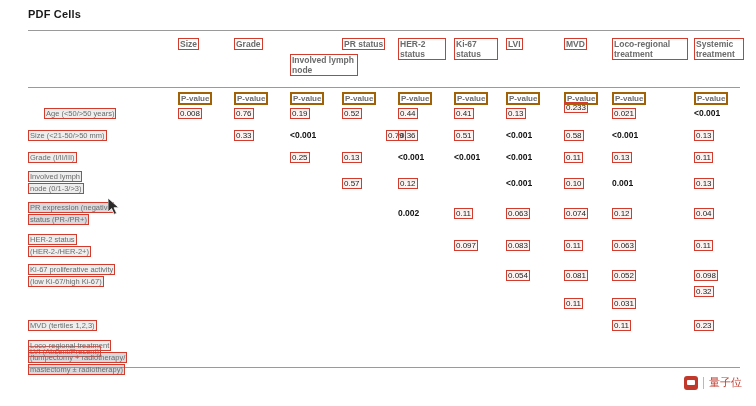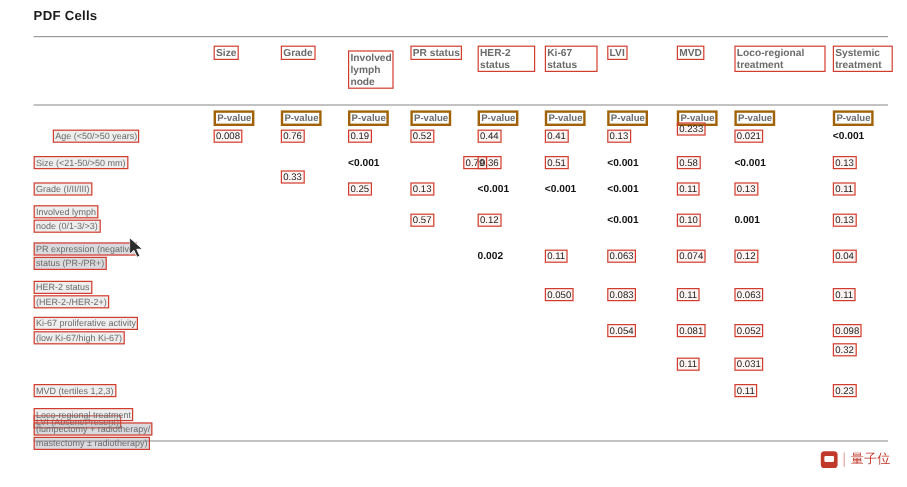--- a/index.html
+++ b/index.html
@@ -170,21 +170,21 @@
   <div class="title">PDF Cells</div>
 
   <div class="table-wrap">
 
     <div class="rule top"></div>
     <div class="rule mid"></div>
     <div class="rule bottom"></div>
 
     <div class="colhead" style="left:150px; top:8px; width:46px;"><span class="box">Size</span></div>
     <div class="colhead" style="left:206px; top:8px; width:50px;"><span class="box">Grade</span></div>
-    <div class="colhead" style="left:262px; top:12px; width:36px;"><span class="box">Involved lymph node</span></div>
+    <div class="colhead" style="left:262px; top:24px; width:68px;"><span class="box">Involved lymph node</span></div>
     <div class="colhead" style="left:314px; top:8px; width:44px;"><span class="box">PR status</span></div>
     <div class="colhead" style="left:370px; top:8px; width:48px;"><span class="box">HER-2 status</span></div>
     <div class="colhead" style="left:426px; top:8px; width:44px;"><span class="box">Ki-67 status</span></div>
     <div class="colhead" style="left:478px; top:8px; width:40px;"><span class="box">LVI</span></div>
     <div class="colhead" style="left:536px; top:8px; width:44px;"><span class="box">MVD</span></div>
     <div class="colhead" style="left:584px; top:8px; width:76px;"><span class="box">Loco-regional treatment</span></div>
     <div class="colhead" style="left:666px; top:8px; width:50px;"><span class="box">Systemic treatment</span></div>
 
     <div class="pvalue-row" style="left:150px;"><span class="pbox">P-value</span></div>
     <div class="pvalue-row" style="left:206px;"><span class="pbox">P-value</span></div>
@@ -207,21 +207,21 @@
     <div class="cell" style="left:370px; top:78px;"><span class="vbox">0.44</span></div>
     <div class="cell" style="left:426px; top:78px;"><span class="vbox">0.41</span></div>
     <div class="cell" style="left:478px; top:78px;"><span class="vbox">0.13</span></div>
     <div class="cell" style="left:536px; top:72px;text-align:center;"><span class="vbox">0.233</span></div>
     <div class="cell" style="left:584px; top:78px;"><span class="vbox">0.021</span></div>
     <div class="cell plain" style="left:666px; top:78px;"><span>&lt;0.001</span></div>
 
     <div class="rowlabel" style="top:100px;">
       <span class="lbox">Size (&lt;21-50/&gt;50 mm)</span>
     </div>
-    <div class="cell" style="left:206px; top:112px;text-align:center;"><span class="vbox">0.33</span></div>
+    <div class="cell" style="left:206px; top:100px;text-align:center;"><span class="vbox">0.33</span></div>
     <div class="cell plain" style="left:262px; top:100px;"><span>&lt;0.001</span></div>
     <div class="cell" style="left:314px; top:100px;padding-left:44px;"><span class="vbox">0.79</span></div>
     <div class="cell" style="left:370px; top:100px;"><span class="vbox">0.36</span></div>
     <div class="cell" style="left:426px; top:100px;"><span class="vbox">0.51</span></div>
     <div class="cell plain" style="left:478px; top:100px;"><span>&lt;0.001</span></div>
     <div class="cell" style="left:536px; top:100px;"><span class="vbox">0.58</span></div>
     <div class="cell plain" style="left:584px; top:100px;"><span>&lt;0.001</span></div>
     <div class="cell" style="left:666px; top:100px;"><span class="vbox">0.13</span></div>
 
     <div class="rowlabel" style="top:122px;">
@@ -255,21 +255,21 @@
     <div class="cell" style="left:426px; top:178px;"><span class="vbox">0.11</span></div>
     <div class="cell" style="left:478px; top:178px;"><span class="vbox">0.063</span></div>
     <div class="cell" style="left:536px; top:178px;"><span class="vbox">0.074</span></div>
     <div class="cell" style="left:584px; top:178px;"><span class="vbox">0.12</span></div>
     <div class="cell" style="left:666px; top:178px;"><span class="vbox">0.04</span></div>
 
     <div class="rowlabel" style="top:204px;">
       <span class="lbox">HER-2 status</span><br>
       <span class="lbox">(HER-2-/HER-2+)</span>
     </div>
-    <div class="cell" style="left:426px; top:210px;"><span class="vbox">0.050</span></div>
+    <div class="cell" style="left:426px; top:210px;"><span class="vbox">0.097</span></div>
     <div class="cell" style="left:478px; top:210px;"><span class="vbox">0.083</span></div>
     <div class="cell" style="left:536px; top:210px;"><span class="vbox">0.11</span></div>
     <div class="cell" style="left:584px; top:210px;"><span class="vbox">0.063</span></div>
     <div class="cell" style="left:666px; top:210px;"><span class="vbox">0.11</span></div>
 
     <div class="rowlabel" style="top:234px;">
       <span class="lbox">Ki-67 proliferative activity</span><br>
       <span class="lbox">(low Ki-67/high Ki-67)</span>
     </div>
     <div class="cell" style="left:478px; top:240px;"><span class="vbox">0.054</span></div>

